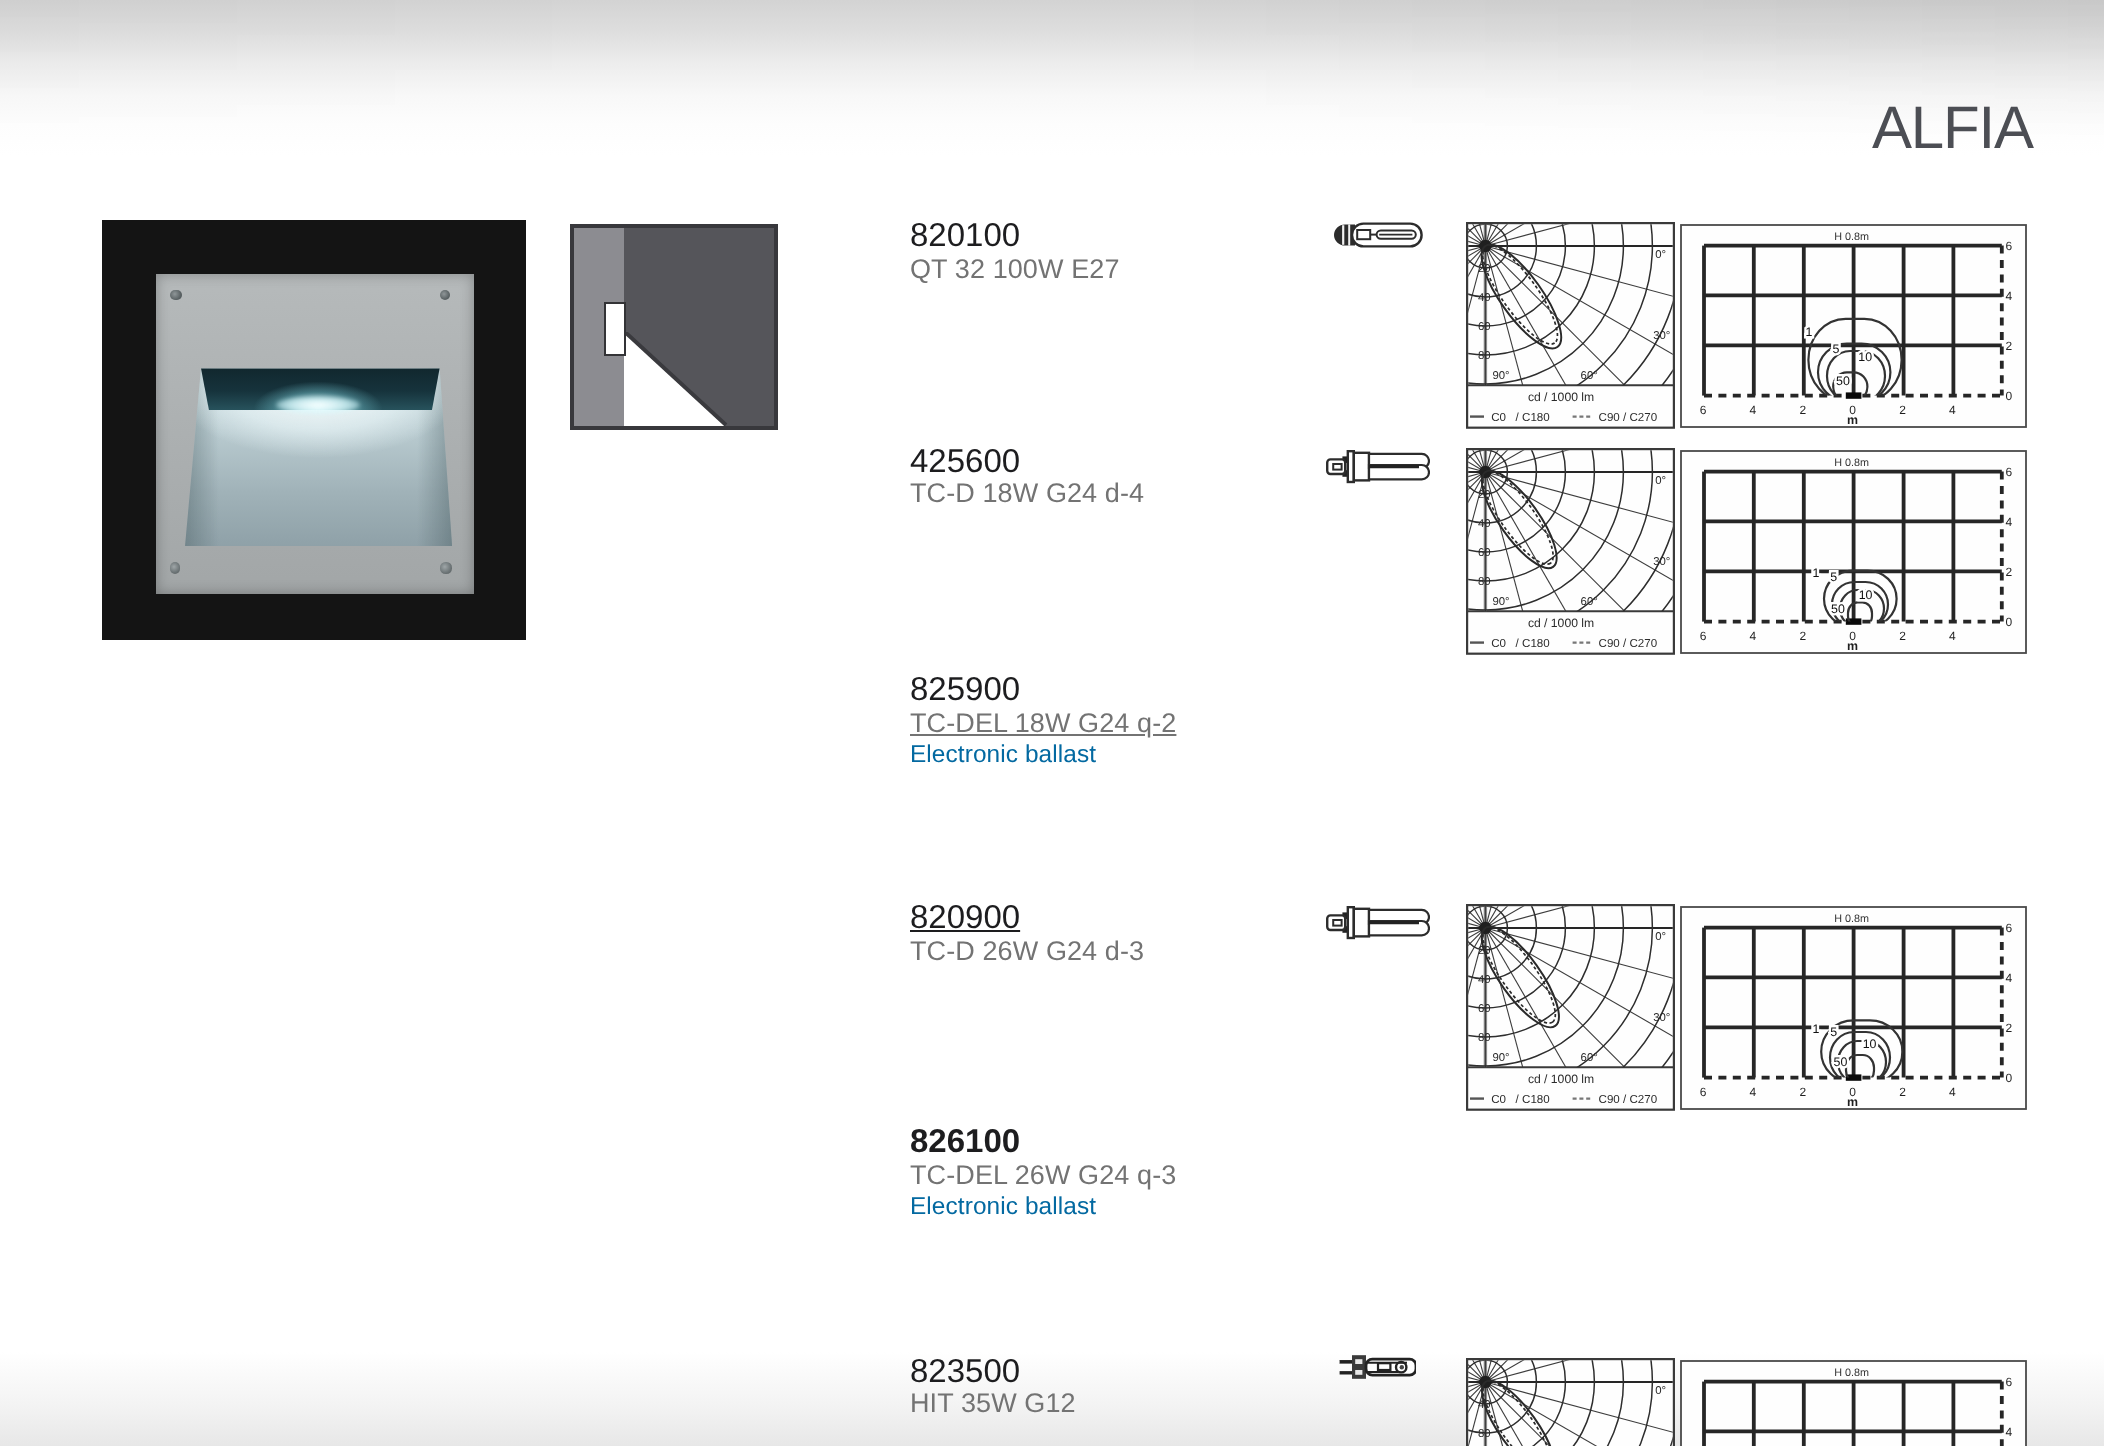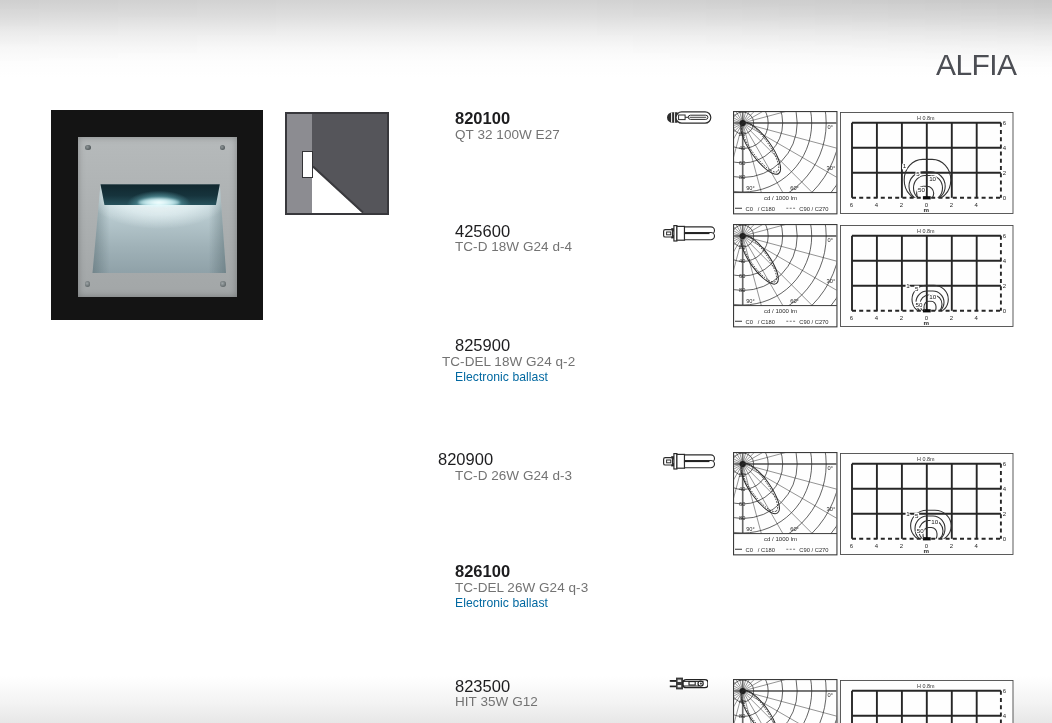--- a/index.html
+++ b/index.html
@@ -50,35 +50,35 @@
 
   <div class="abs" style="left:24.5px;top:52px;width:51px;height:47px;background:#fff;clip-path:polygon(0% 0%,100% 100%,0% 100%);"></div>
 
   <svg class="abs" style="left:24.5px;top:52px;" width="52" height="47">
       <line x1="0.5" y1="0" x2="51" y2="46.5" stroke="#3a3a3e" stroke-width="2"></line>
     </svg>
 
   <div class="abs" style="left:14.5px;top:37px;width:11.5px;height:27px;background:#fff;border:1.5px solid #333336;box-sizing:border-box;"></div>
 </div>
 
-<div class="abs code" style="left:455px;top:110.0px;font-weight:bold;">820100</div>
+<div class="abs code" style="left:455px;top:110.0px;">820100</div>
 
 <div class="abs desc" style="left:455px;top:127.9px;">QT 32 100W E27</div>
 
 <div class="abs code" style="left:455px;top:222.5px;">425600</div>
 
 <div class="abs desc" style="left:455px;top:240.4px;">TC-D 18W G24 d-4</div>
 
 <div class="abs code" style="left:455px;top:337.1px;">825900</div>
 
-<div class="abs desc" style="left:442px;top:355.0px;">TC-DEL 18W G24 q-2</div>
+<div class="abs desc" style="left:455px;top:355.0px;text-decoration:underline;">TC-DEL 18W G24 q-2</div>
 
 <div class="abs sub" style="left:455px;top:371.3px;">Electronic ballast</div>
 
-<div class="abs code" style="left:438px;top:450.9px;">820900</div>
+<div class="abs code" style="left:455px;top:450.9px;text-decoration:underline;">820900</div>
 
 <div class="abs desc" style="left:455px;top:468.8px;">TC-D 26W G24 d-3</div>
 
 <div class="abs code" style="left:455px;top:563.1px;font-weight:bold;">826100</div>
 
 <div class="abs desc" style="left:455px;top:581.0px;">TC-DEL 26W G24 q-3</div>
 
 <div class="abs sub" style="left:455px;top:597.3px;">Electronic ballast</div>
 
 <div class="abs code" style="left:455px;top:677.5px;">823500</div>

